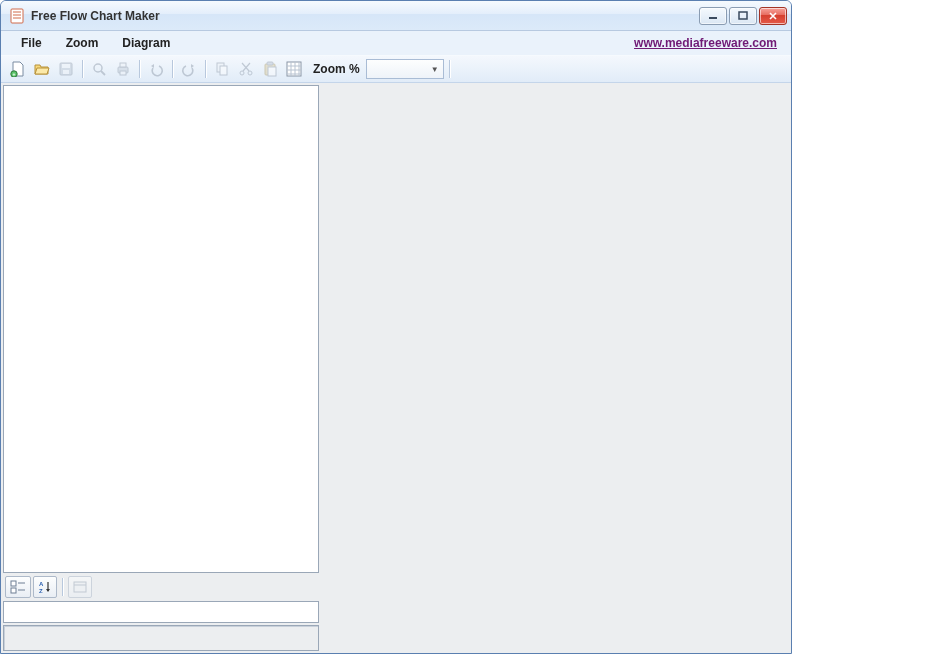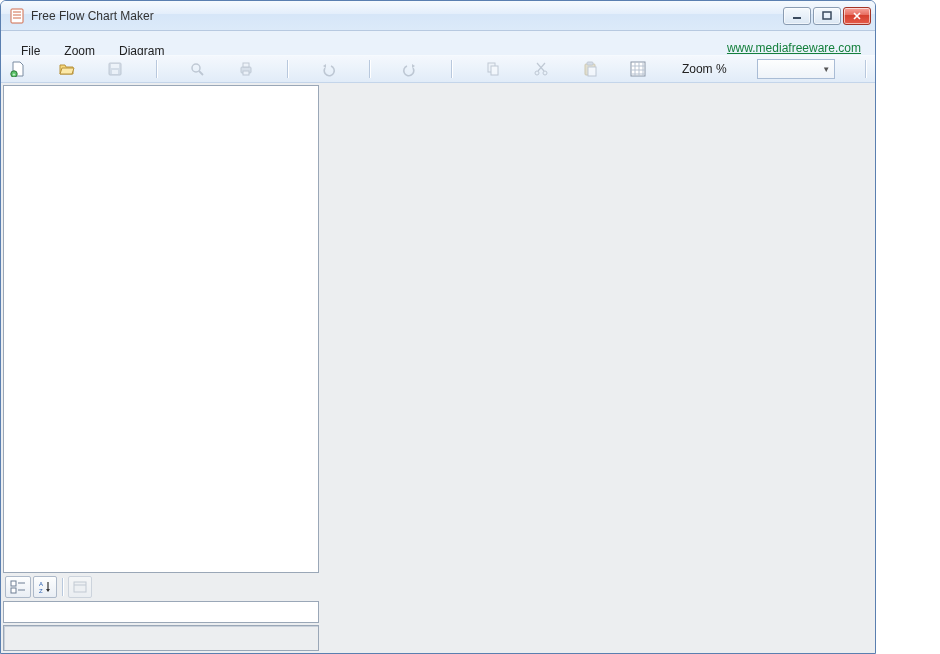--- a/index.html
+++ b/index.html
@@ -1,24 +1,25 @@
 <!DOCTYPE html>
 <html><head>
 <meta charset="utf-8">
 <style>
   * { box-sizing: border-box; margin: 0; padding: 0; }
   html, body { width: 940px; height: 654px; overflow: hidden; font-family: "Segoe UI", Tahoma, sans-serif; font-size: 12px; }
   
   .window {
-    width: 876px; height: 654px;
+    width: 792px; height: 654px;
     background: linear-gradient(to bottom, #e8f1fb 0%, #d9e7f7 50%, #cddff3 100%);
     border: 1px solid #5a7fb0;
     border-radius: 6px 6px 0 0;
     display: flex; flex-direction: column;
     box-shadow: inset 0 0 0 1px rgba(255,255,255,0.5);
+    font-weight: bold;
   }
   
   .titlebar {
     height: 30px;
     display: flex; align-items: center;
     padding: 0 2px 0 8px;
     background: linear-gradient(to bottom, #f6fafe 0%, #e3eefb 45%, #d6e6f8 46%, #dceaf9 100%);
     border-bottom: 1px solid #b7c9e0;
     border-radius: 5px 5px 0 0;
   }
@@ -38,41 +39,40 @@
     cursor: default;
   }
   .win-btn.close {
     background: linear-gradient(to bottom, #f7a39a 0%, #e66b5e 45%, #d6402f 46%, #e45a49 100%);
     border-color: #a33426;
   }
   .win-btn svg { display: block; }
   
   .menubar {
     height: 24px;
-    display: flex; align-items: flex-start;
+    display: flex; align-items: center;
     padding: 10px 8px;
     background: #eaf2fb;
   }
   .menu-item {
     padding: 3px 12px;
     color: #222;
     cursor: default;
   }
   .menubar .spacer { flex: 1; }
-  .link { color: #15803d; text-decoration: underline; cursor: pointer; padding-right: 6px; }
+  .link { color: #701a75; text-decoration: underline; cursor: pointer; padding-right: 6px; }
   
   .toolbar {
     height: 28px;
     display: flex; align-items: center;
     padding: 2px 6px;
     gap: 2px;
     background: linear-gradient(to bottom, #f4f8fd, #e1ecf8);
     border-top: 1px solid #f6fafe;
     border-bottom: 1px solid #c4d5ea;
-    justify-content: space-between;
   }
   .tb-btn {
     width: 22px; height: 22px;
     display: flex; align-items: center; justify-content: center;
     border: 1px solid transparent;
     border-radius: 2px;
     cursor: default;
   }
   .tb-btn.disabled { opacity: 0.45; }
   .tb-sep {

